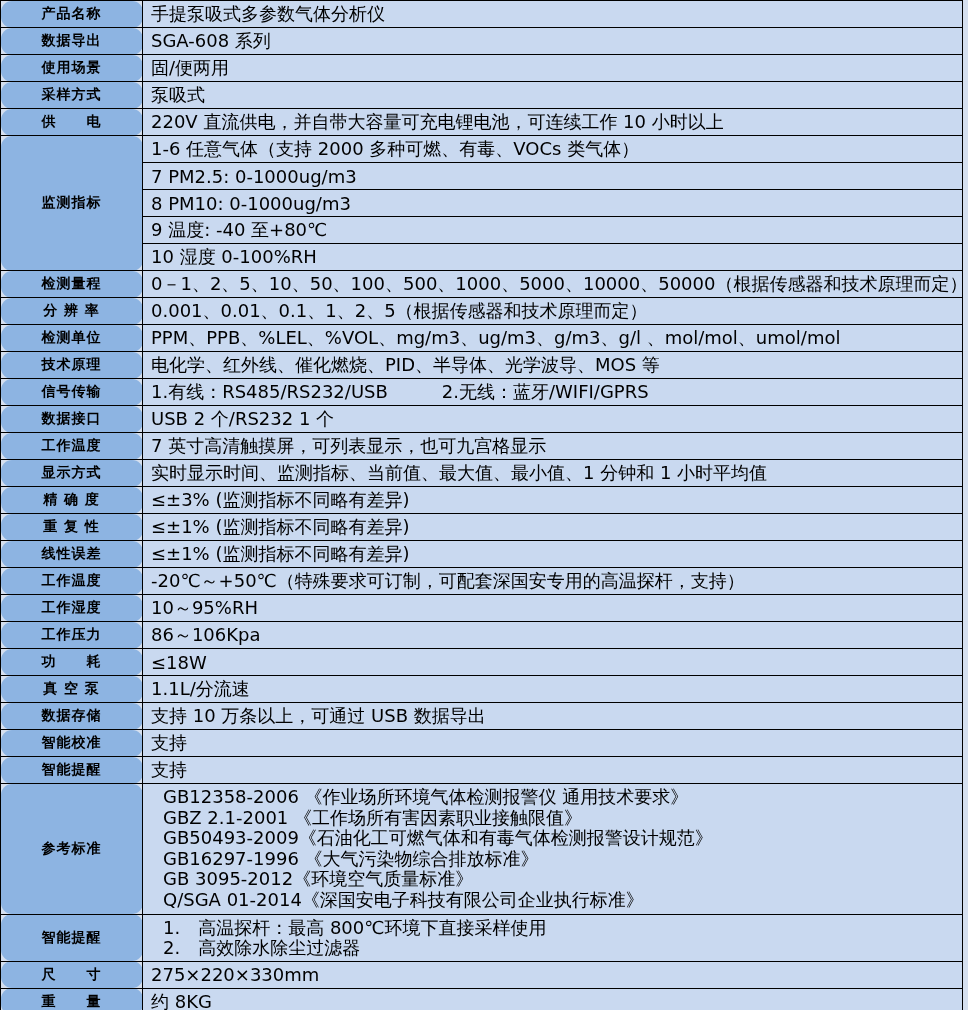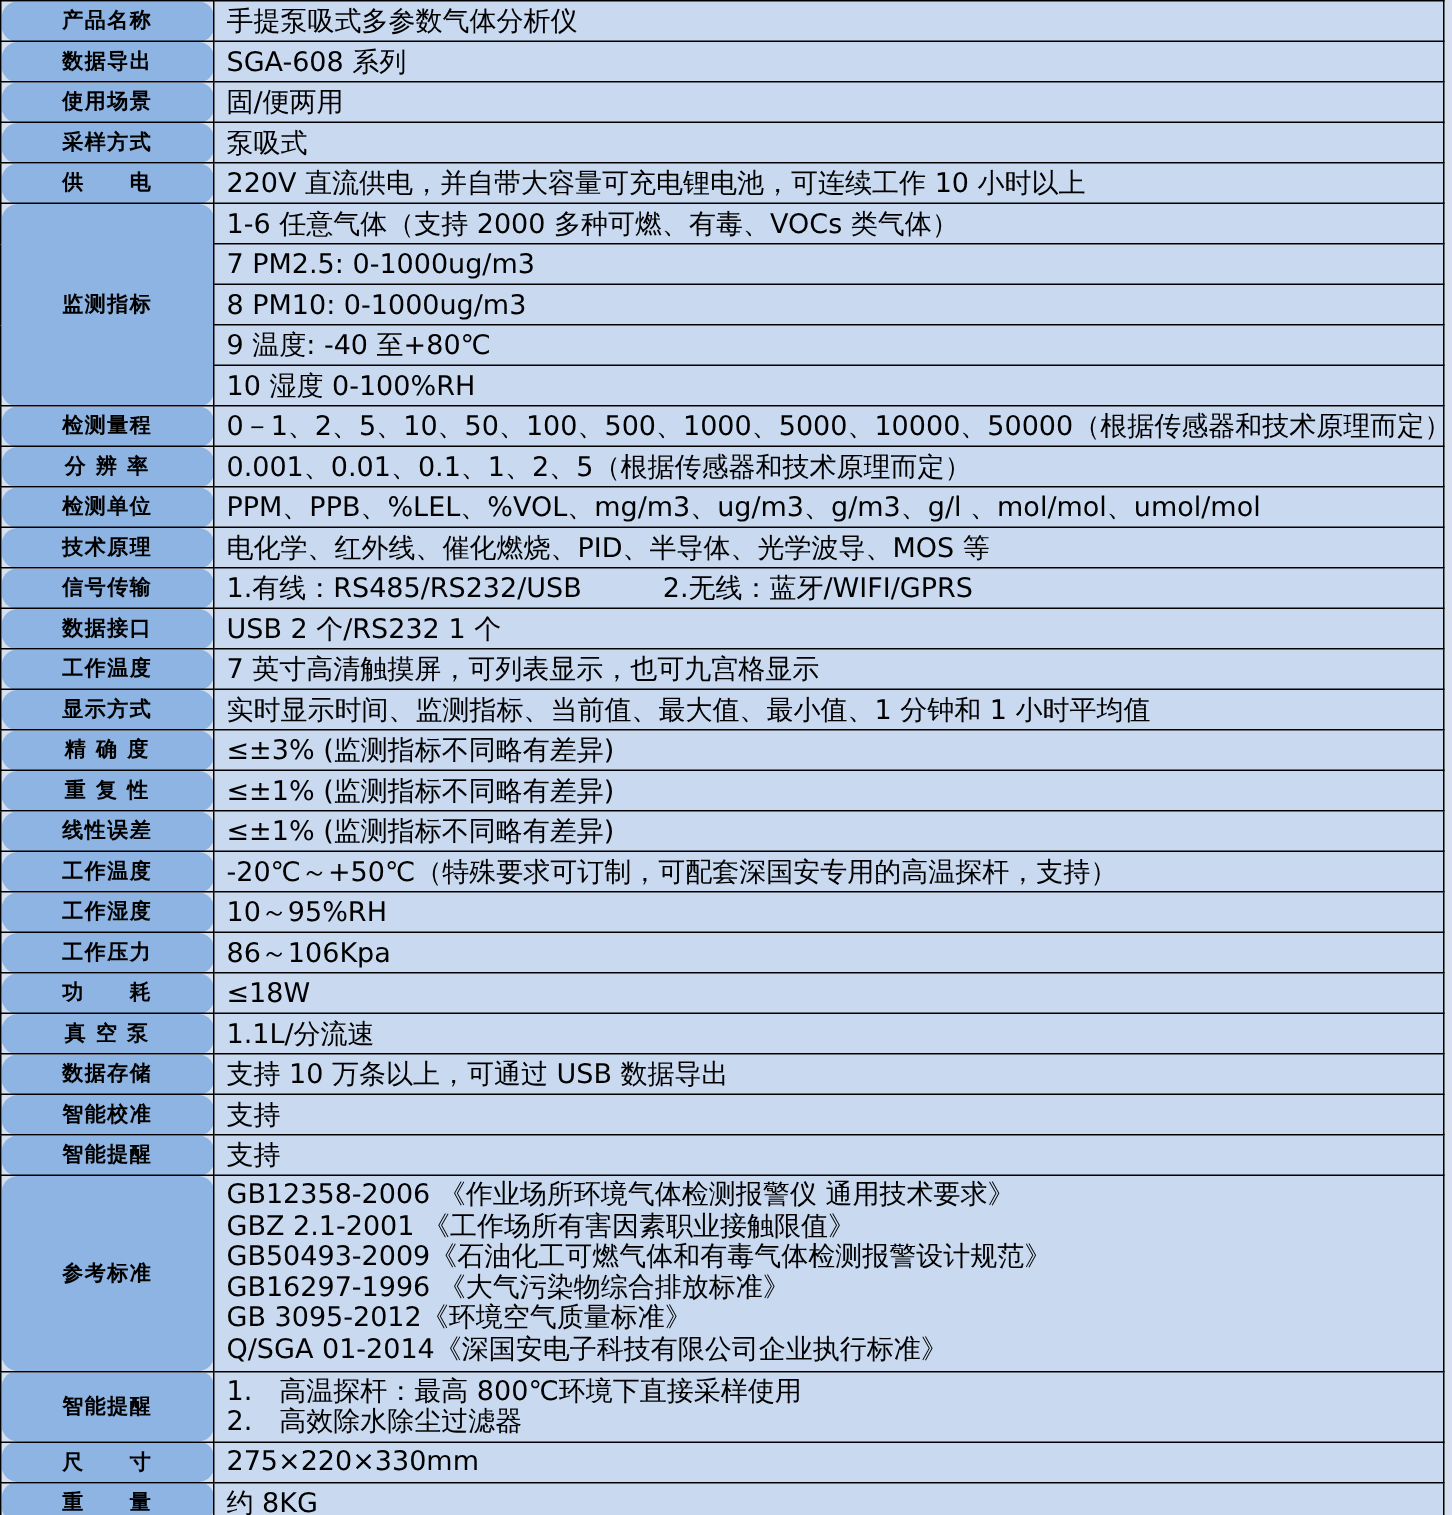--- a/index.html
+++ b/index.html
@@ -29,21 +29,21 @@
     white-space:pre;
     border-radius:11px;
   }
   td.value-cell{
     background:#c9d9f0;
     font-size:18px;
     padding:0 8px;
     white-space:nowrap;
   }
   tr.single-row{ height:27px; }
-  td.multiline-cell{ padding:3px 8px; }
+  td.multiline-cell{ padding:3px 20px; }
   .value-line{
     line-height:20.6px;
     white-space:nowrap;
   }
   .value-line.opt{ line-height:20px; }
 </style>
 </head>
 <body>
 
 <table class="spec-table">

